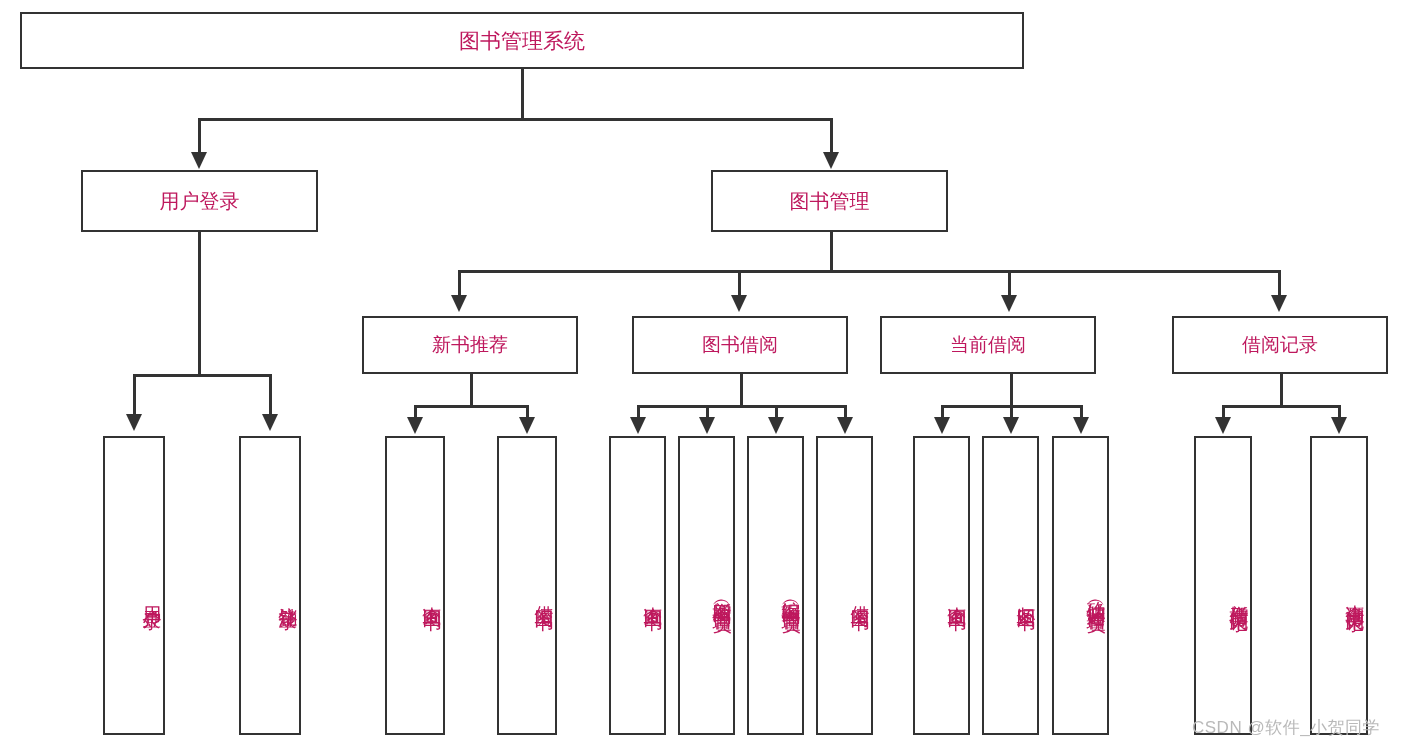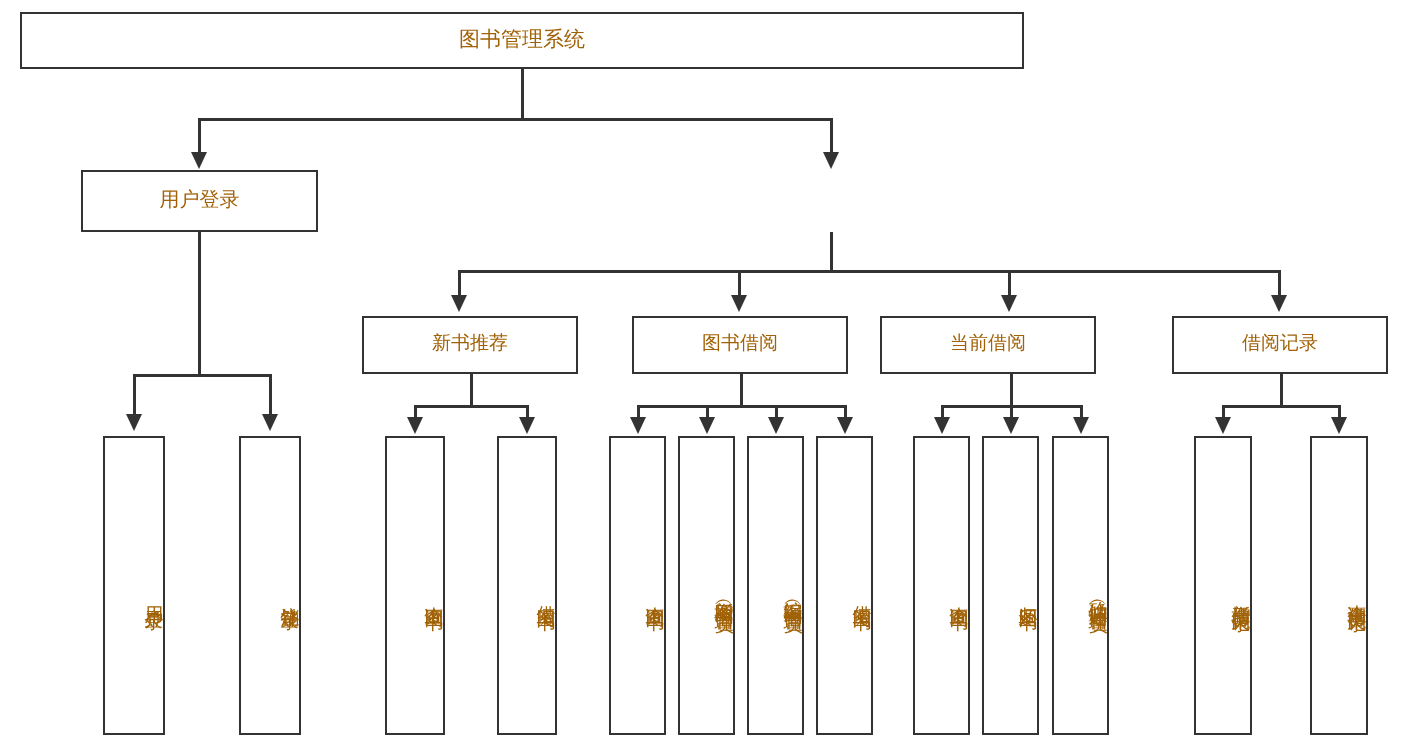--- a/index.html
+++ b/index.html
@@ -18,22 +18,21 @@
     overflow: hidden;
   }
   .node {
     position: absolute;
     box-sizing: border-box;
     background: #ffffff;
     border: 2.5px solid #333333;
     display: flex;
     align-items: center;
     justify-content: center;
-    color: #a16207;
-    font-family: Liberation Mono, monospace;
+    color: #be185d;
   }
   .node.root {
     font-size: 21px;
   }
   .node.lvl1 {
     font-size: 20px;
   }
   .node.lvl2 {
     font-size: 19px;
     text-align: center;
@@ -87,20 +86,23 @@
 
   <div class="conn h" style="left:198px; top:118px; width:634px;"></div>
 
   <div class="conn v" style="left:198px; top:118px; height:36px;"></div>
   <div class="arrow" style="left:191px; top:152px;"></div>
   <div class="conn v" style="left:830px; top:118px; height:36px;"></div>
   <div class="arrow" style="left:823px; top:152px;"></div>
 
   <div class="node lvl1" style="left:81px; top:170px; width:237px; height:62px;">
     <span class="lbl">用户登录</span>
+  </div>
+  <div class="node lvl1" style="left:711px; top:170px; width:237px; height:62px;">
+    <span class="lbl">图书管理</span>
   </div>
 
   <div class="conn v" style="left:198px; top:232px; height:142px;"></div>
   <div class="conn h" style="left:133px; top:374px; width:138px;"></div>
   <div class="conn v" style="left:133px; top:374px; height:42px;"></div>
   <div class="arrow" style="left:126px; top:414px;"></div>
   <div class="conn v" style="left:269px; top:374px; height:42px;"></div>
   <div class="arrow" style="left:262px; top:414px;"></div>
 
   <div class="node leaf" style="left:103px; top:436px; width:62px; height:299px;">
@@ -199,14 +201,15 @@
   <div class="conn v" style="left:1338px; top:405px; height:14px;"></div>
   <div class="arrow" style="left:1331px; top:417px;"></div>
 
   <div class="node leaf" style="left:1194px; top:436px; width:58px; height:299px;">
     <span class="lbl">新增借阅记录</span>
   </div>
   <div class="node leaf" style="left:1310px; top:436px; width:58px; height:299px;">
     <span class="lbl">查询借阅记录</span>
   </div>
 
+  <div id="watermark" style="left:1192px; top:716px;">CSDN @软件_小贺同学</div>
 
 </div>
 
 </body></html>

